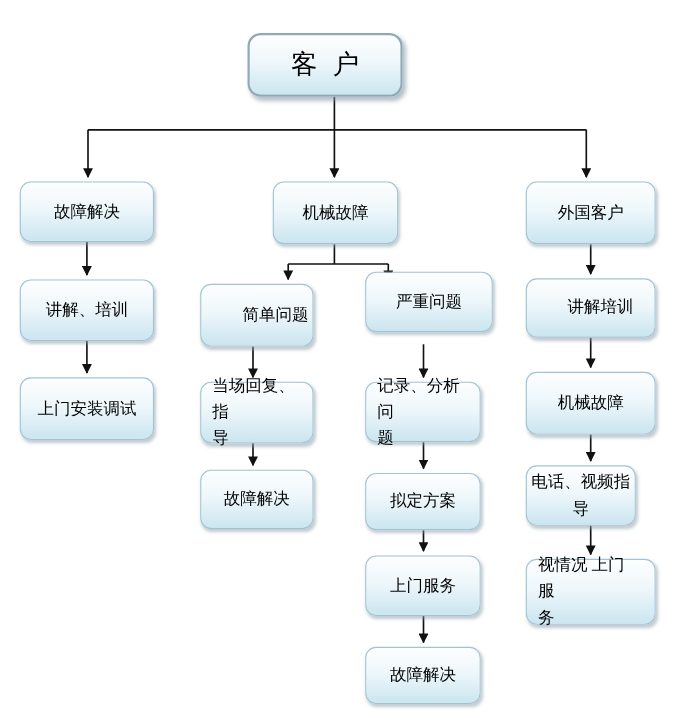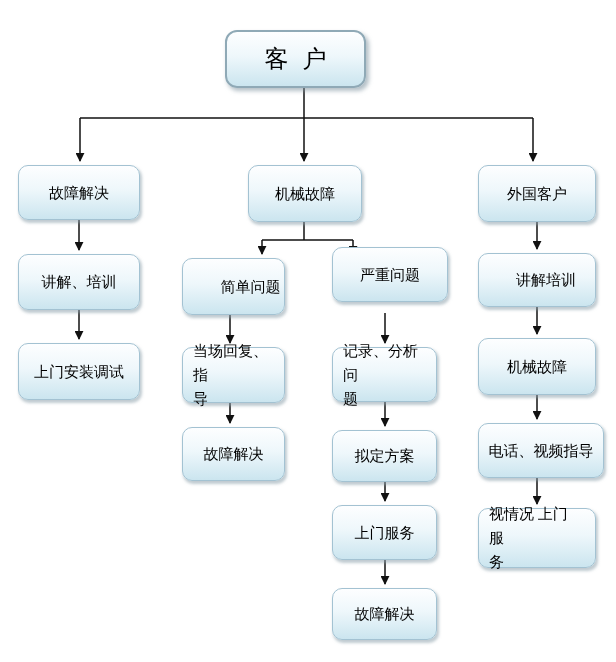--- a/index.html
+++ b/index.html
@@ -56,21 +56,21 @@
   .p-onspot-guide    { left: 182px; top: 347px; width: 103px; height: 56px; }
   .p-fault-solved-1  { left: 182px; top: 427px; width: 103px; height: 54px; }
   .p-serious-issue   { left: 332px; top: 247px; width: 116px; height: 55px; }
   .p-record-analyze  { left: 332px; top: 347px; width: 105px; height: 55px; }
   .p-make-plan       { left: 332px; top: 430px; width: 105px; height: 52px; }
   .p-onsite-service  { left: 332px; top: 505px; width: 105px; height: 55px; }
   .p-fault-solved-2  { left: 332px; top: 588px; width: 105px; height: 52px; }
   .p-foreign-cust    { left: 478px; top: 165px; width: 118px; height: 57px; }
   .p-explain-train-2 { left: 478px; top: 253px; width: 118px; height: 54px; padding-left: 18px; }
   .p-mech-fault-2    { left: 478px; top: 338px; width: 118px; height: 57px; }
-  .p-phone-video     { left: 478px; top: 423px; width: 126px; height: 55px; }
+  .p-phone-video     { left: 478px; top: 423px; width: 100px; height: 55px; }
   .p-onsite-asneeded { left: 478px; top: 508px; width: 118px; height: 60px; }
 </style>
 </head>
 <body>
 
 <div class="canvas">
 
   <svg class="edges" width="616" height="662" viewBox="0 0 616 662" xmlns="http://www.w3.org/2000/svg">
     <defs>
       <marker id="arw" viewBox="0 0 10 10" refX="9" refY="5" markerWidth="9" markerHeight="9" orient="auto" markerUnits="userSpaceOnUse">

